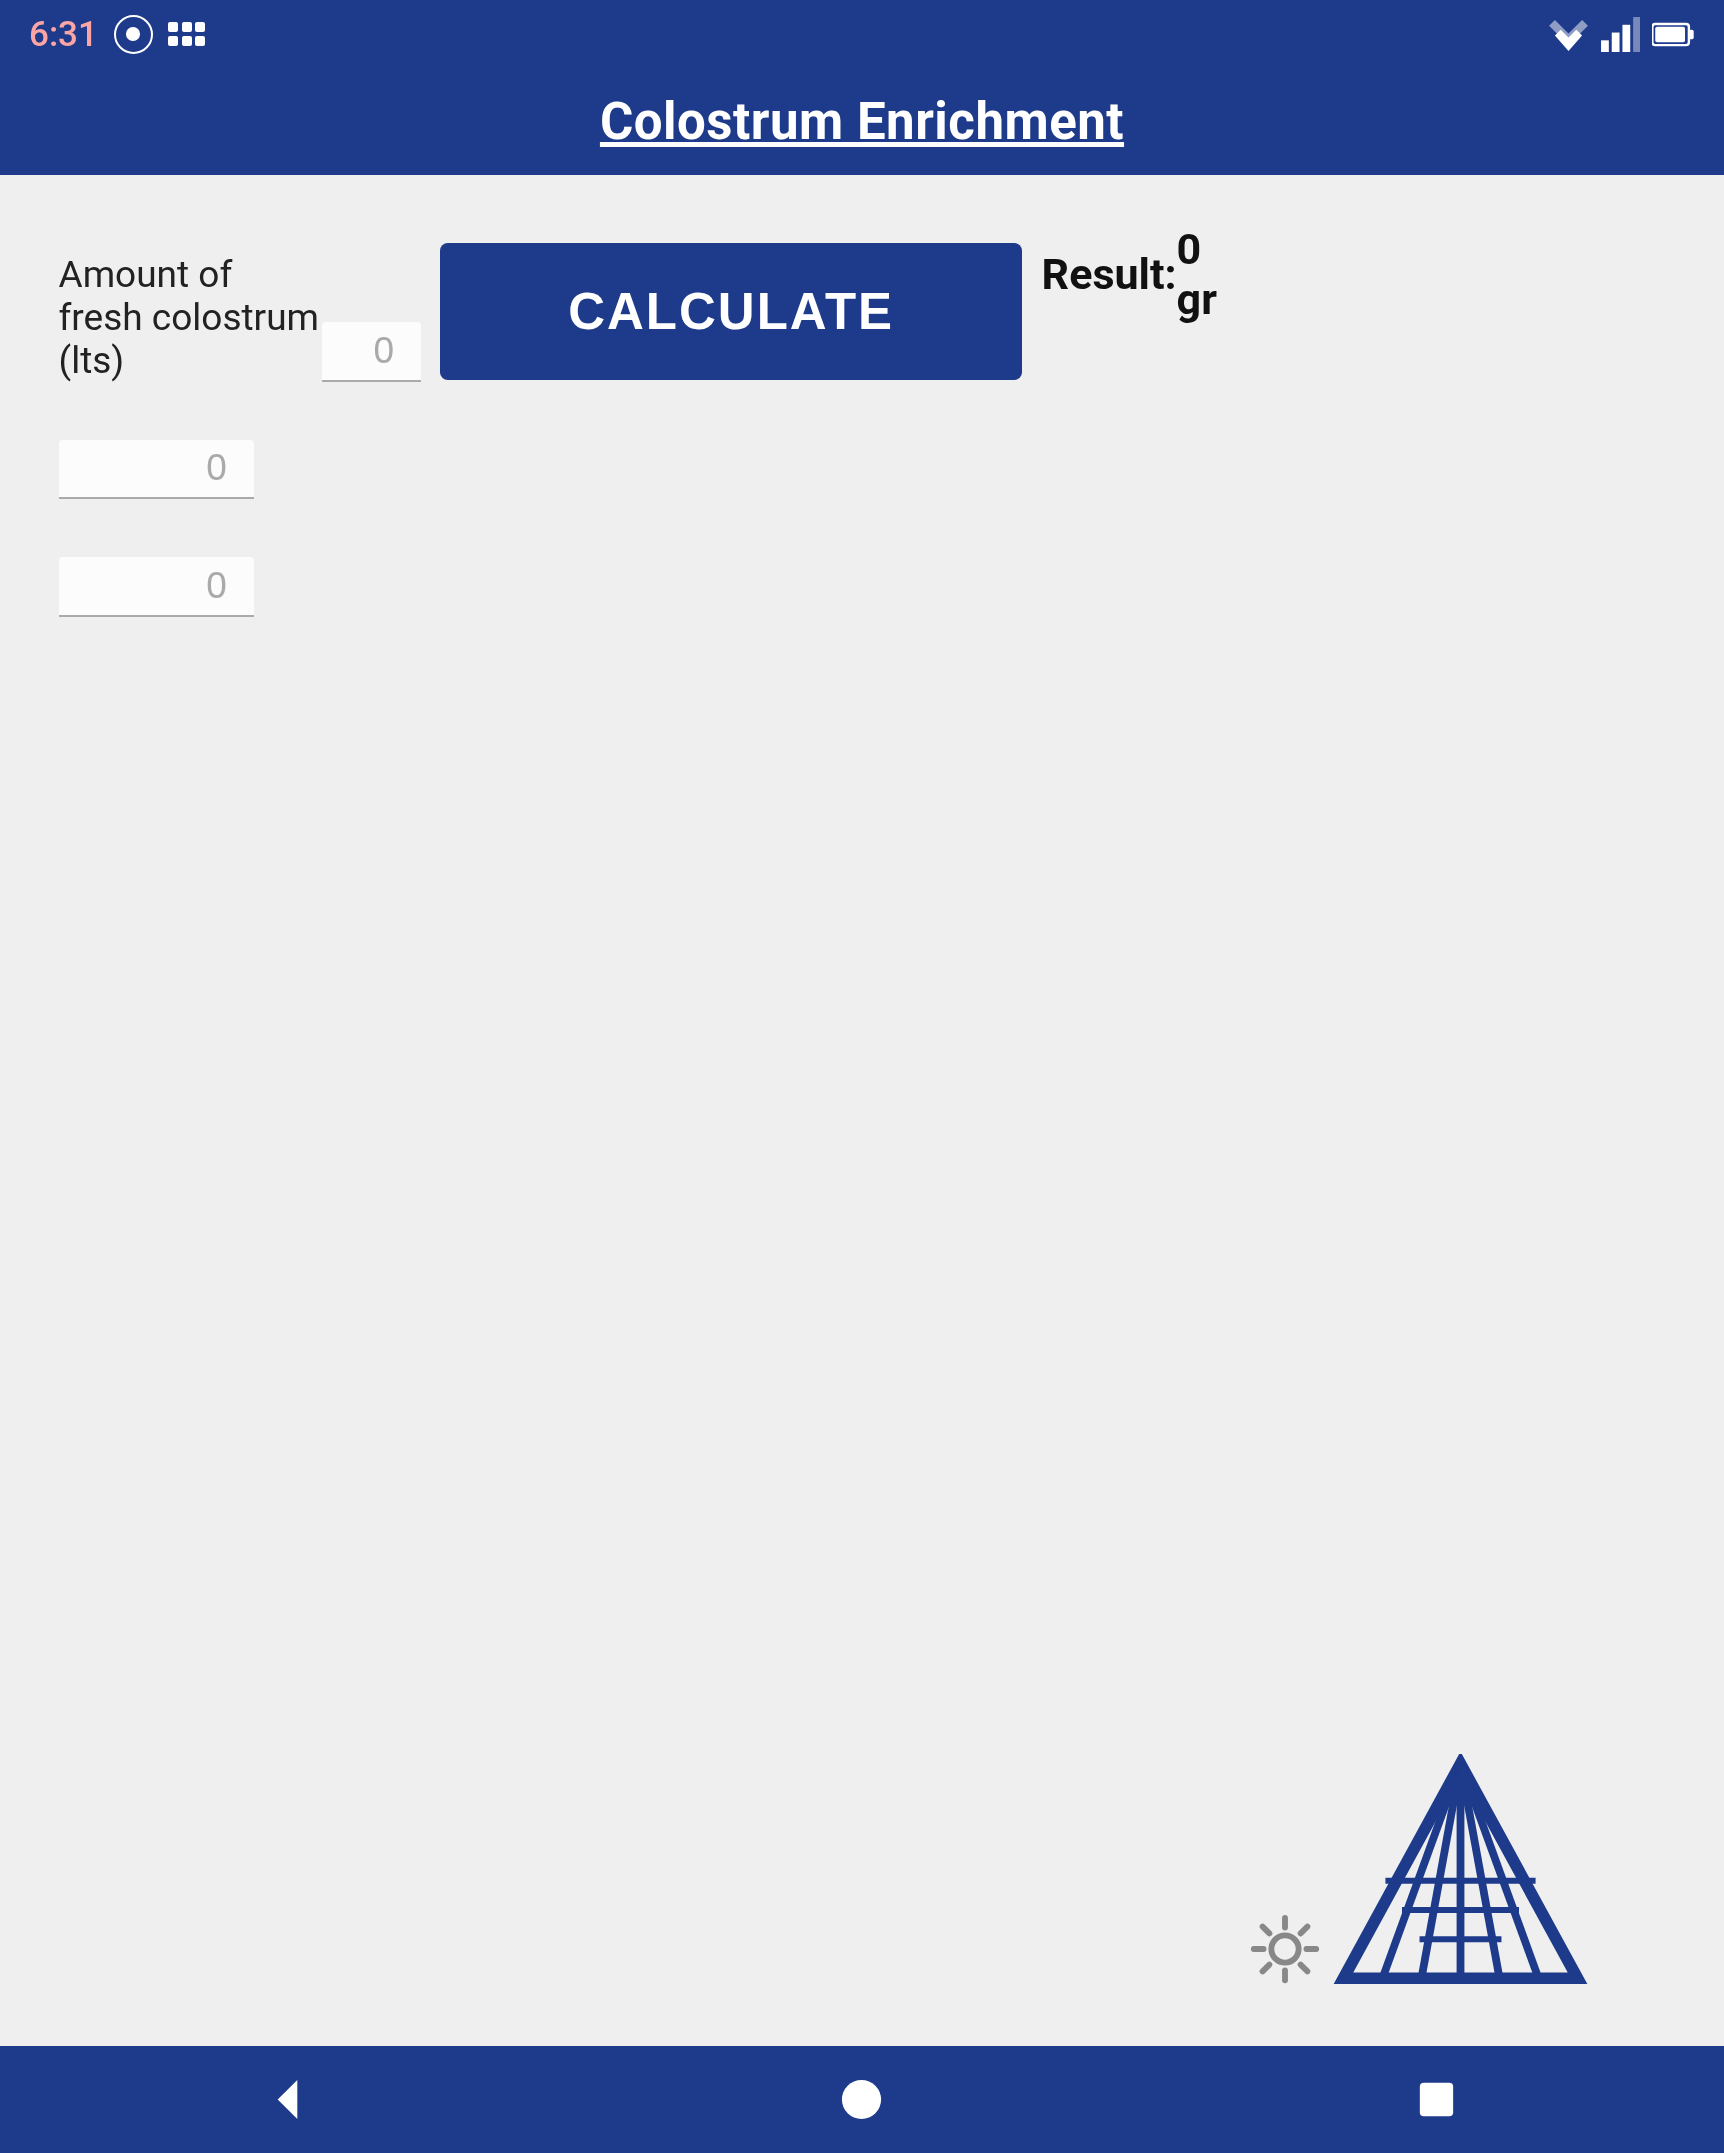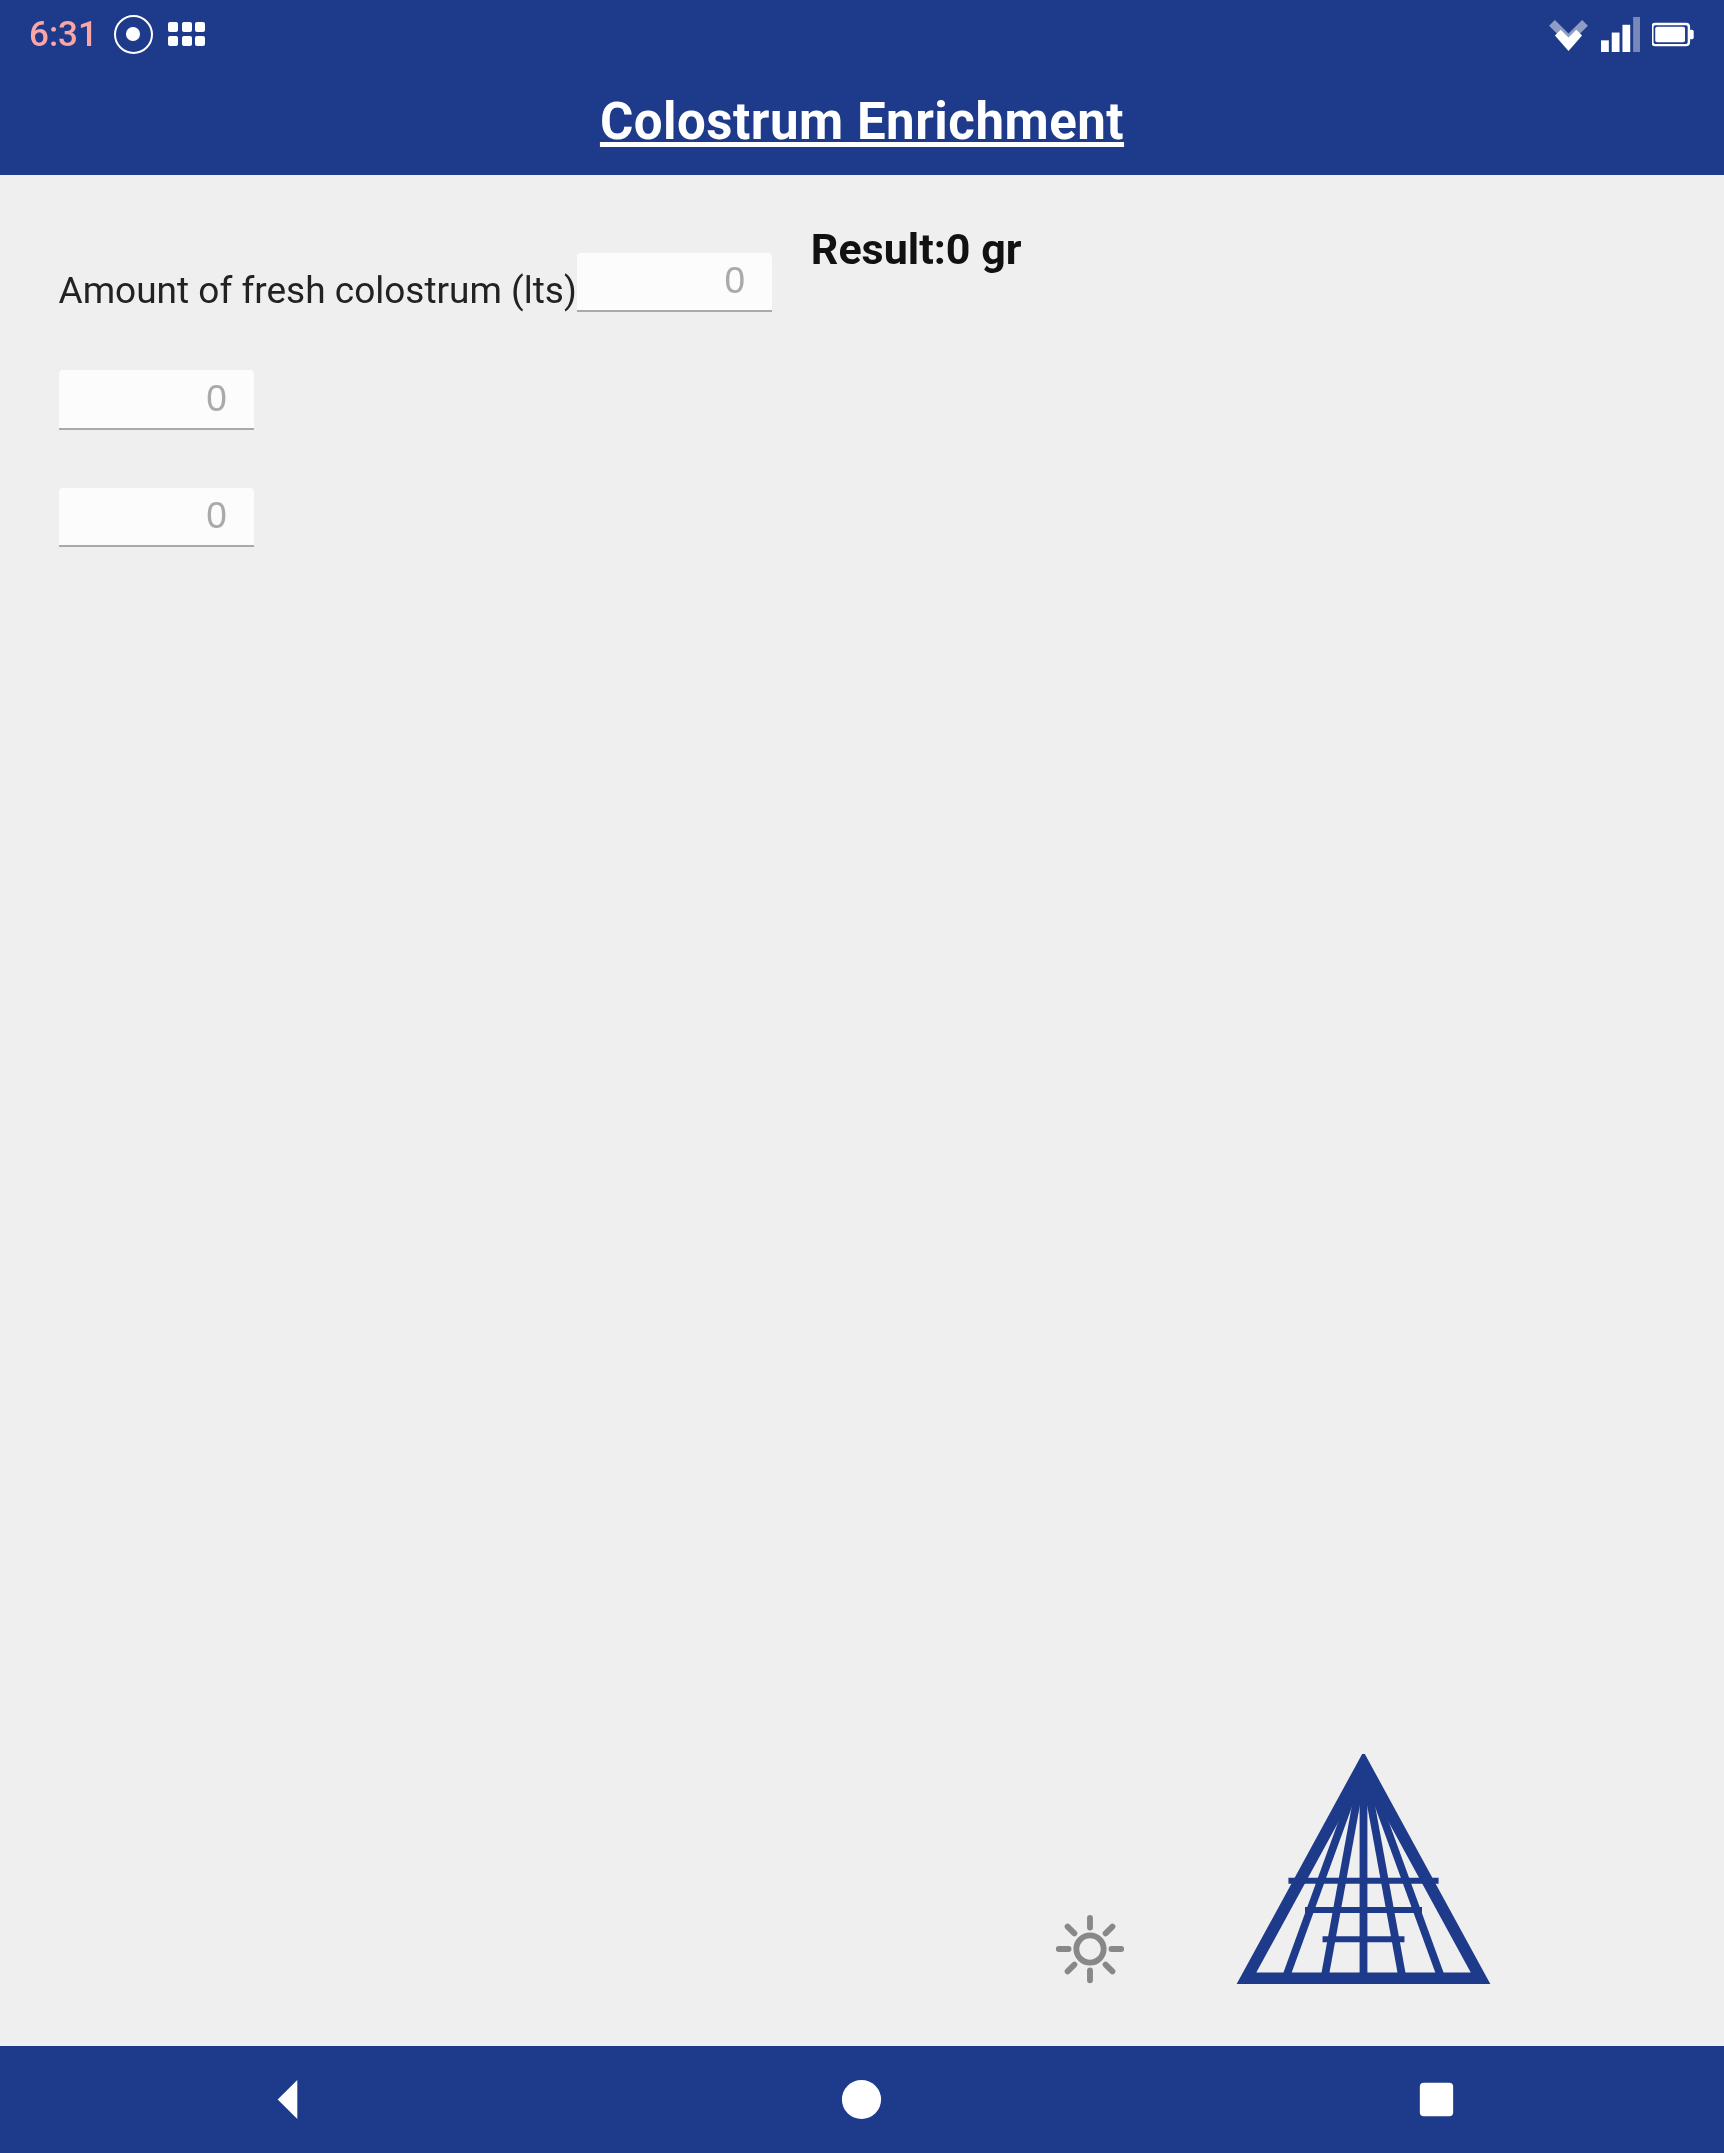--- a/index.html
+++ b/index.html
@@ -229,20 +229,23 @@
     </div>
 
     <div class="field-row">
       <div class="field-input-wrapper">
         <input class="field-input" type="number" value="0" placeholder="0" style="">
       </div>
     </div>
 
   </div>
 
+  <button class="calculate-btn">
+    <span>CALCULATE</span>
+  </button>
 
   <div class="results-section">
 
     <div class="result-row">
       <span class="result-label">Result:</span>
       <span class="result-value">0 gr</span>
     </div>
 
 
   </div>

